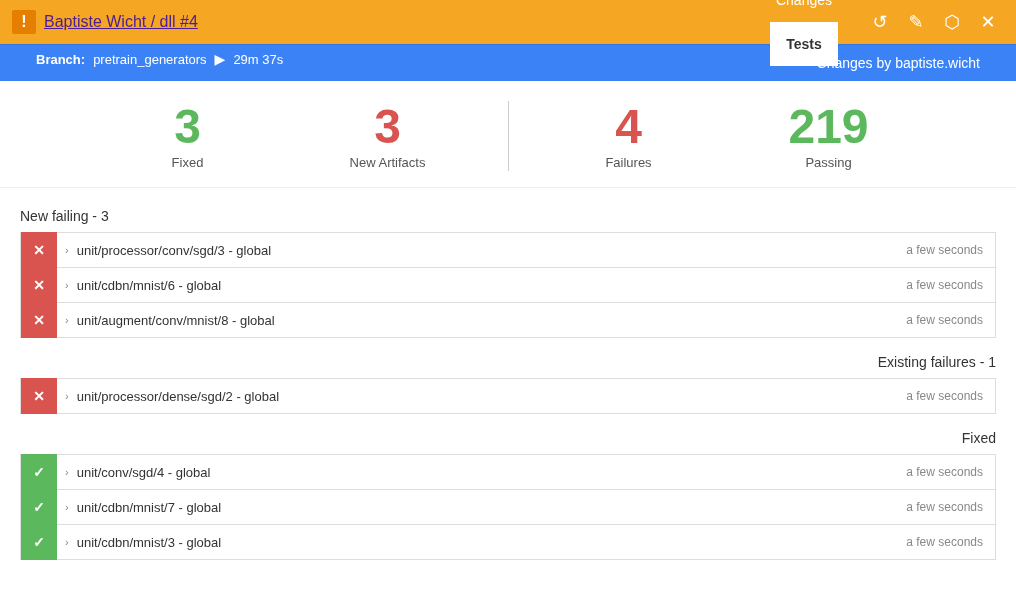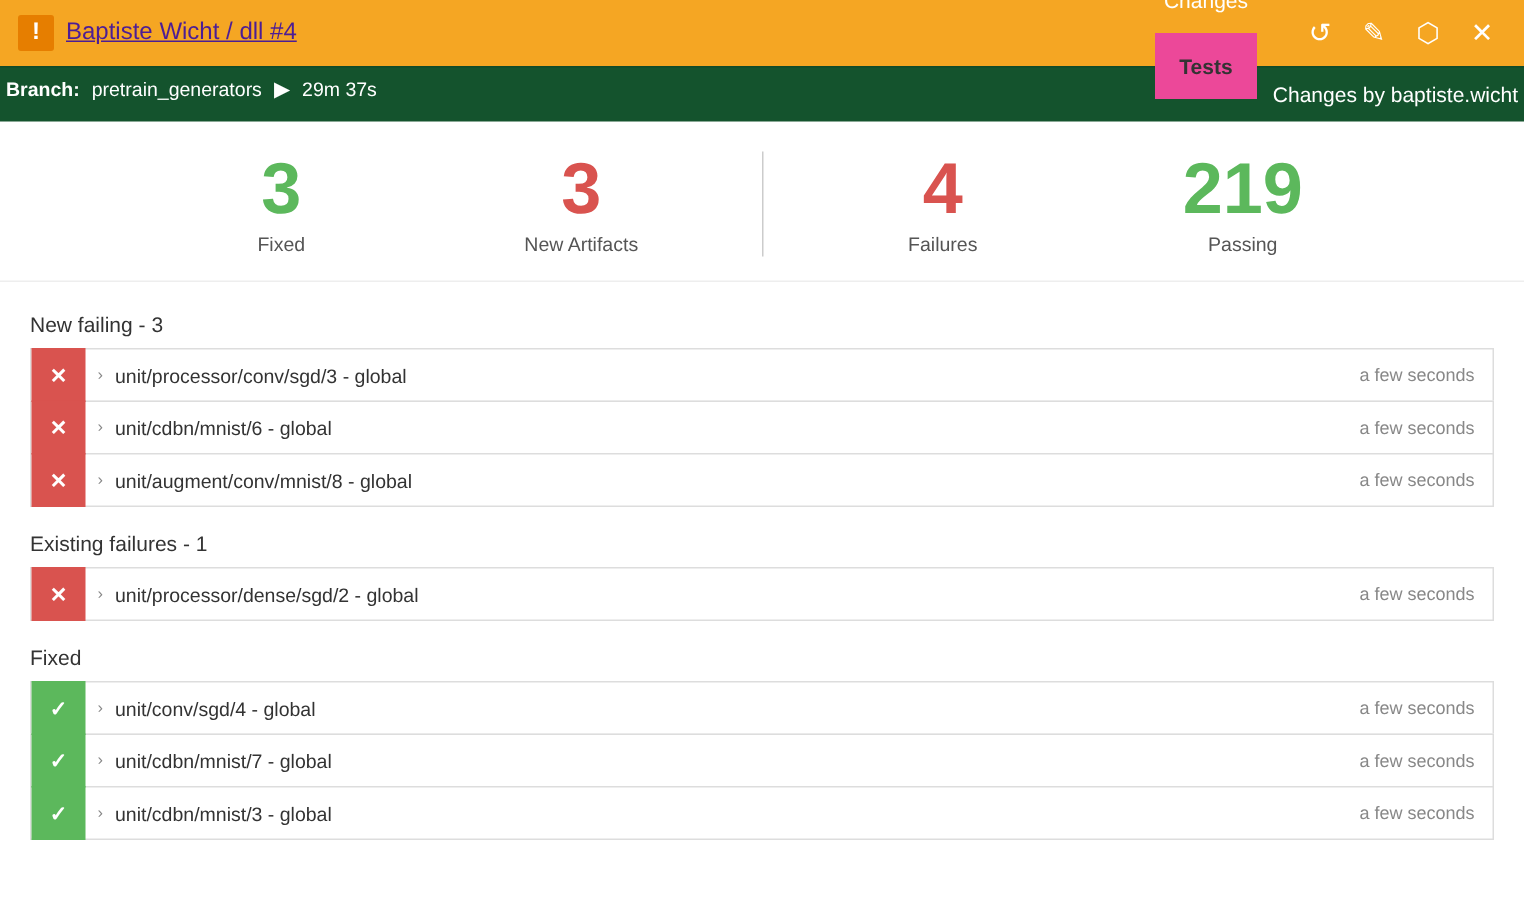--- a/index.html
+++ b/index.html
@@ -43,21 +43,21 @@
     .nav-item {
       color: #fff;
       padding: 0 16px;
       height: 44px;
       display: flex;
       align-items: center;
       cursor: pointer;
       font-size: 14px;
     }
     .nav-item.active {
-      background: #ec4899;
+      background: #ffffff;
       color: #333;
       font-weight: bold;
     }
     .header-actions {
       display: flex;
       align-items: center;
       gap: 4px;
       margin-left: 8px;
     }
     .action-btn {
@@ -68,22 +68,22 @@
       font-size: 18px;
       width: 32px;
       height: 32px;
       display: flex;
       align-items: center;
       justify-content: center;
     }
 
     
     .sub-header {
-      background: #14532d;
-      padding: 6px 4px 10px;
+      background: #3b82f6;
+      padding: 6px 36px 10px;
       display: flex;
       align-items: flex-start;
       gap: 40px;
       border-top: 1px solid rgba(0,0,0,0.1);
     }
     .sub-header-col { display: flex; flex-direction: column; gap: 4px; }
     .sub-header-row { display: flex; align-items: center; gap: 8px; color: #fff; font-size: 13px; }
     .sub-header-label { font-weight: bold; }
     .sub-header-value { }
     .clock-icon { font-size: 14px; }
@@ -149,21 +149,21 @@
       justify-content: center;
       flex-shrink: 0;
     }
     .status-badge.fail { background: #d9534f; color: #fff; font-size: 14px; font-weight: bold; }
     .status-badge.pass { background: #5cb85c; color: #fff; font-size: 14px; font-weight: bold; }
 
     .expand-icon { color: #888; margin: 0 8px; font-size: 11px; flex-shrink: 0; }
     .test-name { flex: 1; color: #333; font-size: 13px; }
     .test-time { color: #888; font-size: 12px; margin-right: 12px; }
 
-    .fixed-section-title { margin-top: 17px; }
+    .fixed-section-title { margin-top: 17px; text-align: right; }
   </style>
 </head>
 <body>
 
 <div class="header">
   <div class="header-warning">
     <span>!</span>
   </div>
   <span class="header-title">Baptiste Wicht / dll #4</span>
 

